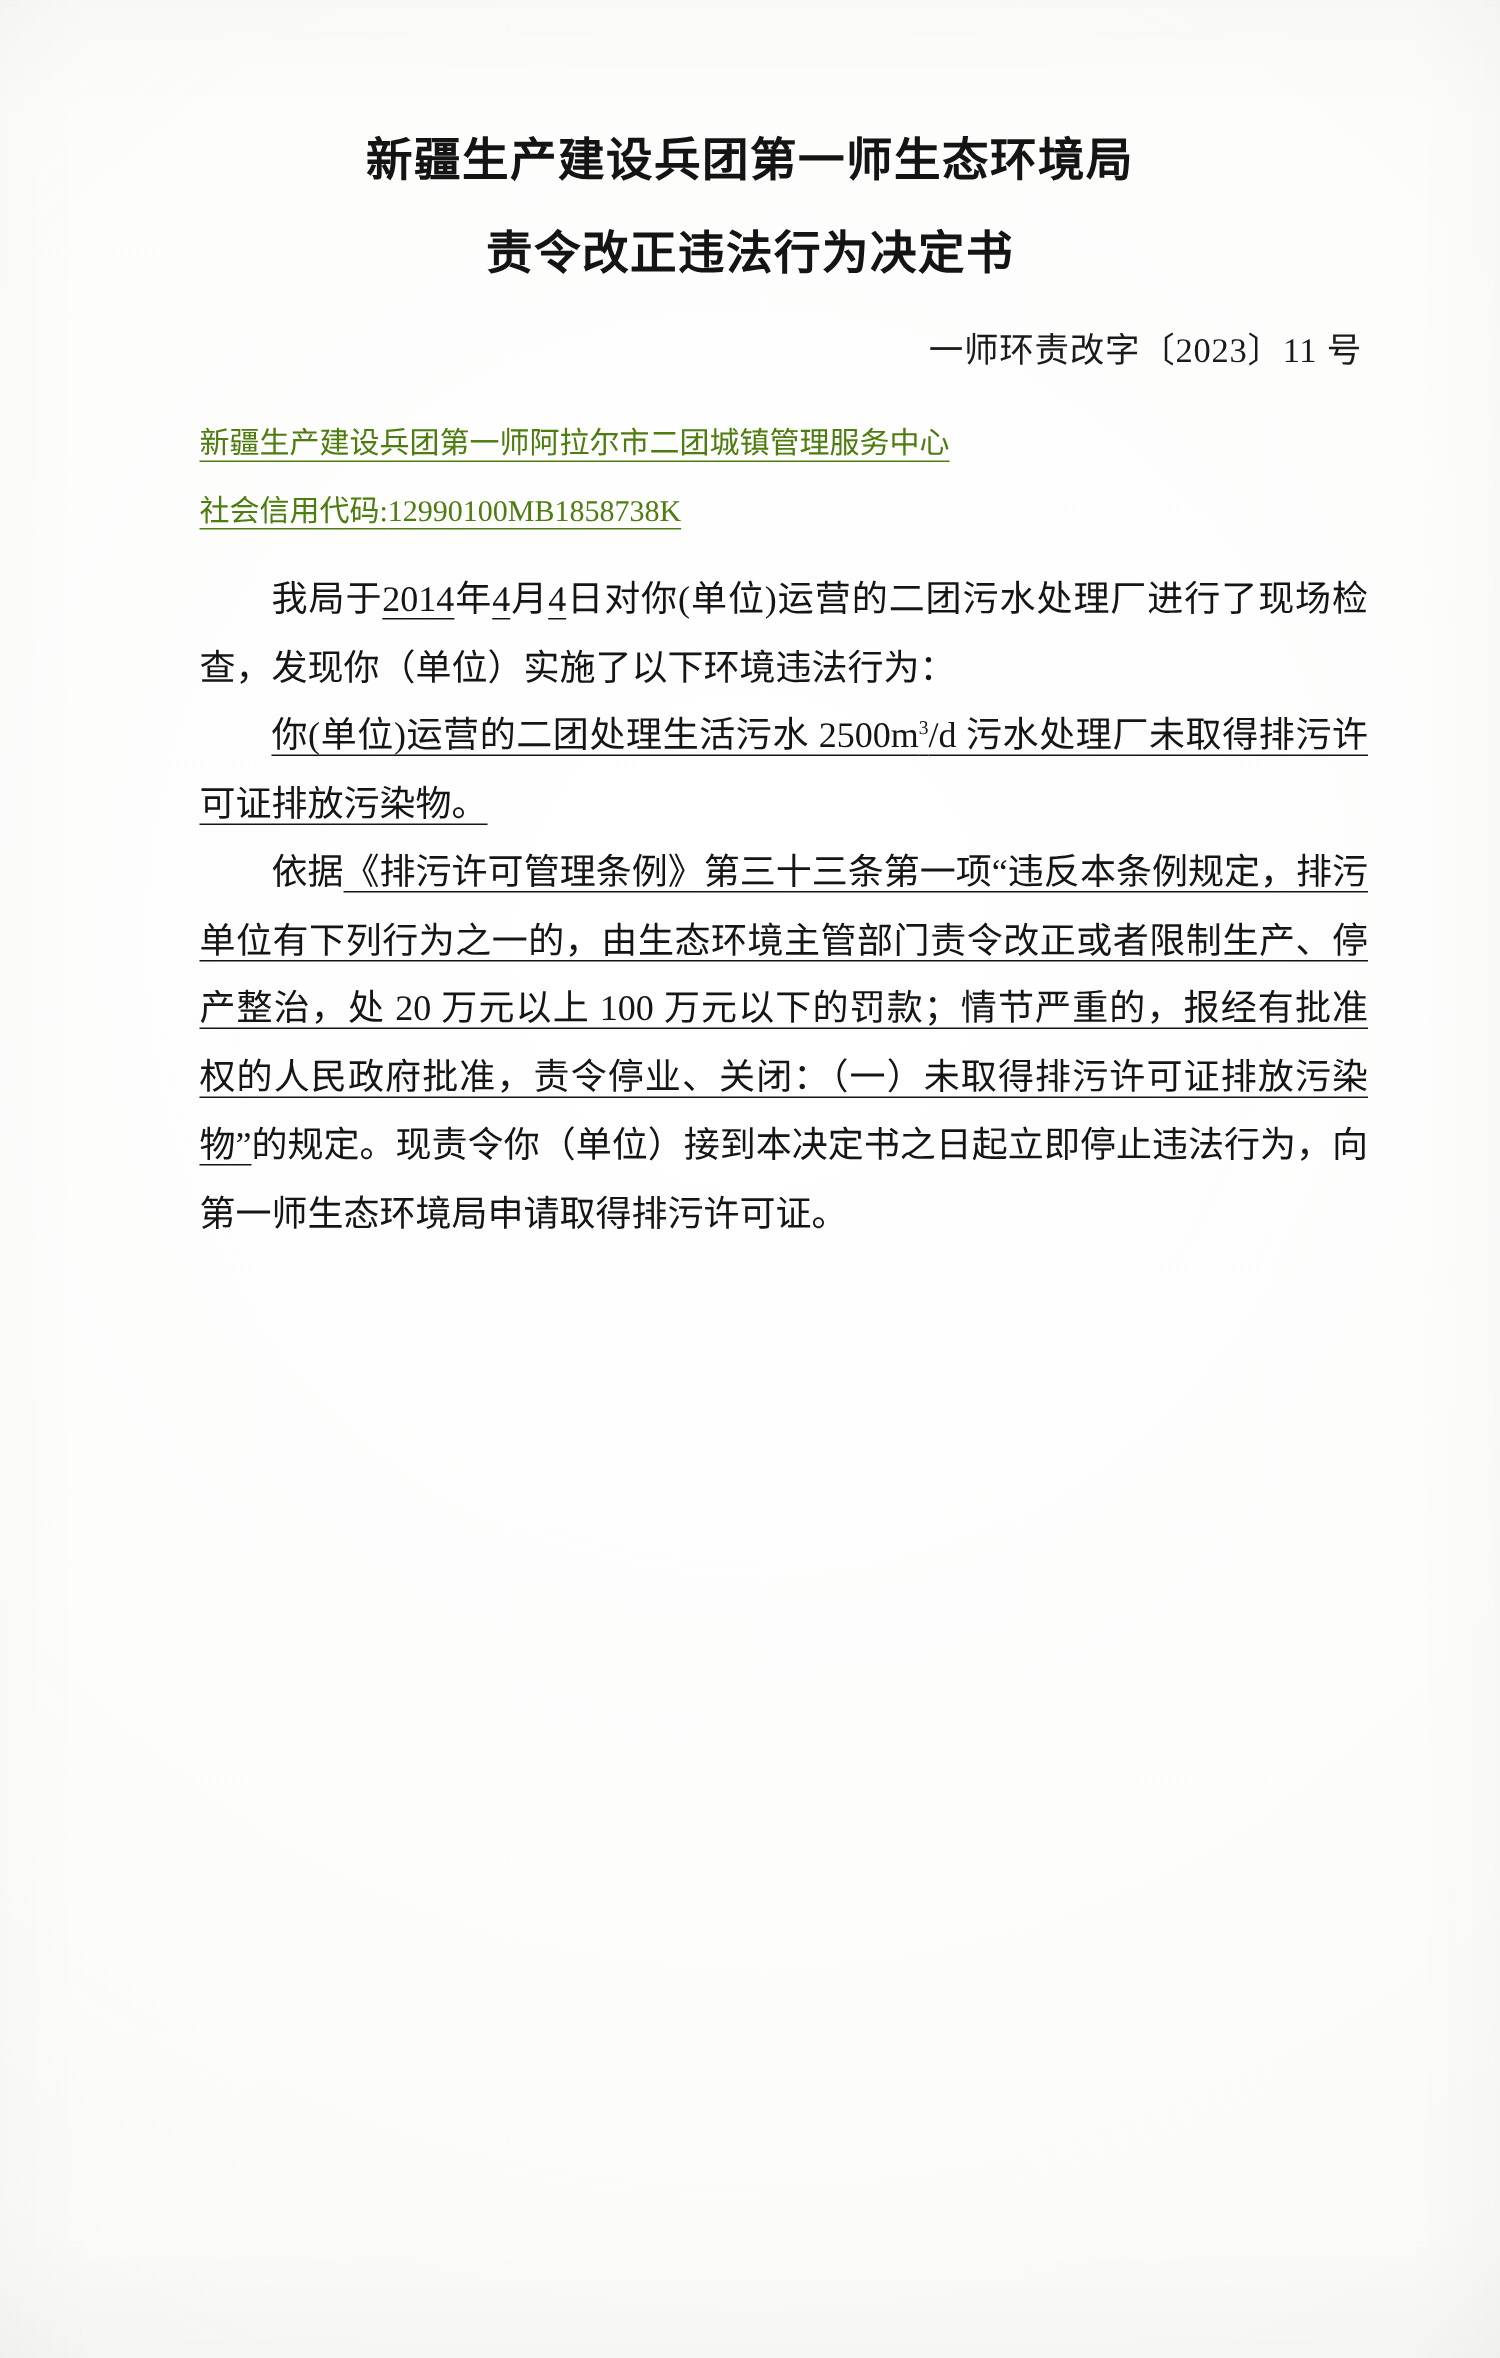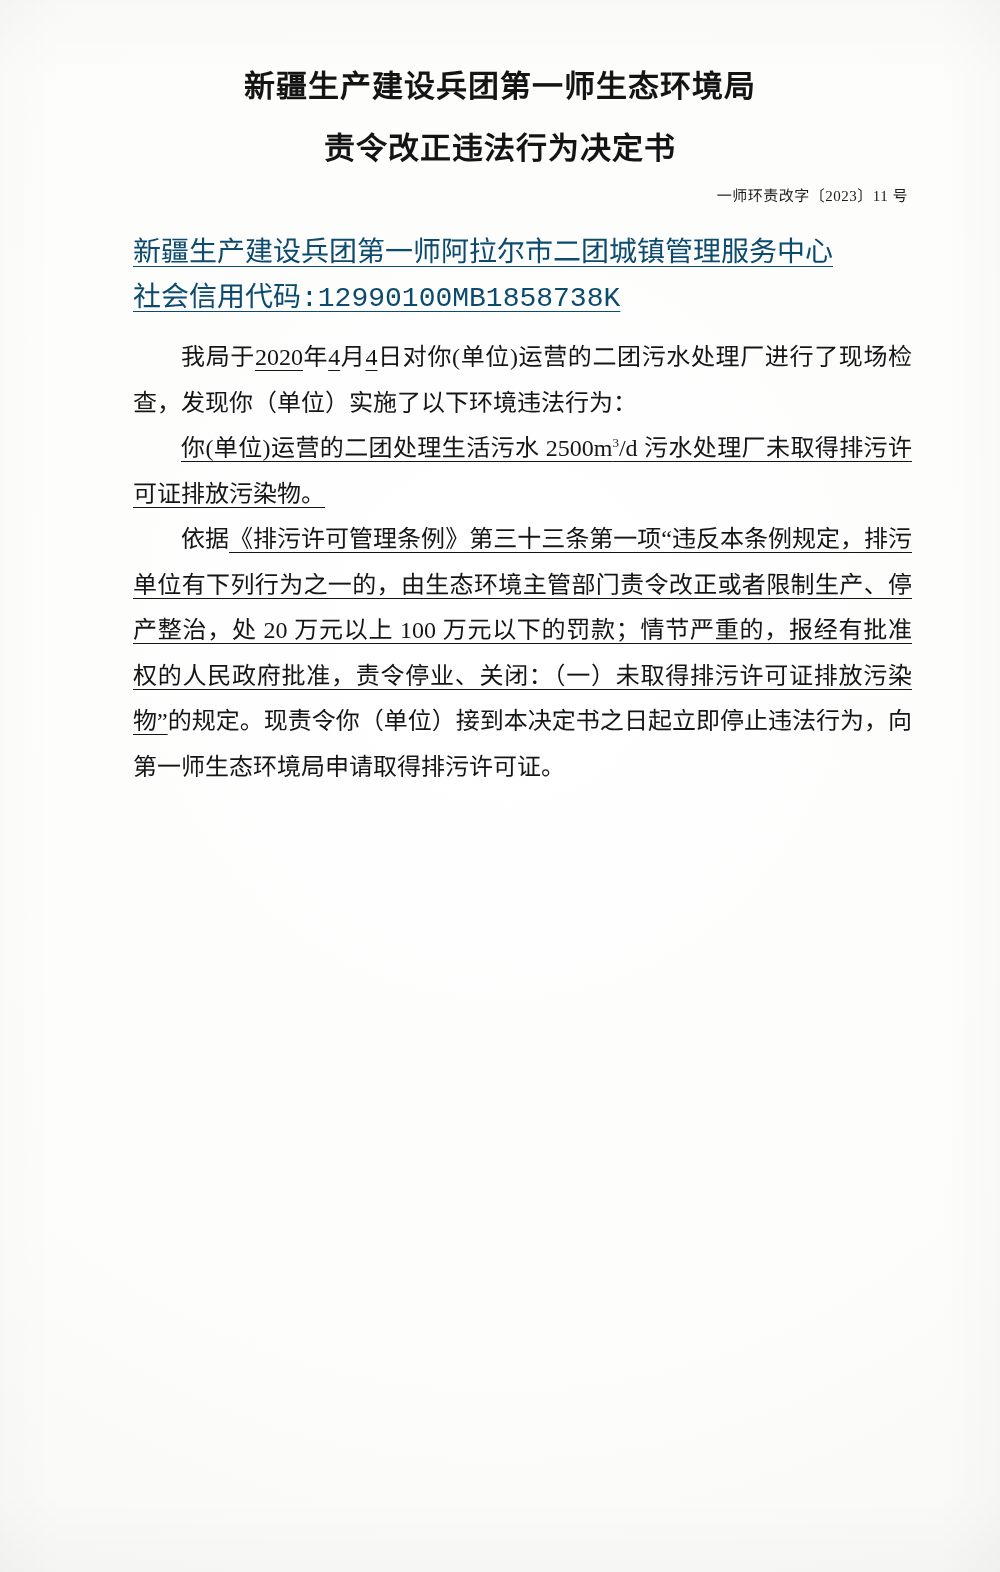--- a/index.html
+++ b/index.html
@@ -40,44 +40,43 @@
 
   
   .doc-title {
     text-align: center;
     font-weight: bold;
     font-size: 31px;
     line-height: 46px;
     letter-spacing: 1px;
     color: #141414;
   }
-  #title-line-1 { margin-top: 64px; font-family: Liberation Serif, serif; }
+  #title-line-1 { margin-top: 84px; font-family: Liberation Serif, serif; }
   #title-line-2 { margin-top: 16px; }
 
   .doc-number {
-    margin-top: 12px;
+    margin-top: 22px;
     padding-right: 92px;
     text-align: right;
-    font-size: 15px;
+    font-size: 23px;
     letter-spacing: .5px;
     color: #1b1b1b;
   }
 
   
   .recipient {
     margin-top: 26px;
     padding-left: 133px;
     padding-right: 90px;
   }
   .recipient-line {
-    font-size: 28px;
+    font-size: 20px;
     line-height: 45px;
     white-space: nowrap;
-    color: #0c4a6e;
-    font-family: Liberation Mono, monospace;
+    color: #4d7c0f;
   }
   .u {
     text-decoration: underline;
     text-underline-offset: 5px;
     text-decoration-thickness: 1.3px;
   }
   .u-pad { padding-right: 10px; text-align: center; }
   .gap-rep { display: inline-block; width: 44px; }
 
   
@@ -122,21 +121,21 @@
     <div class="recipient-line">
       <span class="u">社会信用代码:</span><span class="u u-pad">12990100MB1858738K</span>
     </div>
 
 
   </div>
 
   <div class="body-text">
 
     <p class="para indent">
-      <span>我局于</span><span class="u">2020</span><span>年</span><span class="u">4</span><span>月</span><span class="u">4</span><span>日</span><span>对你(单位)运营的二团污水处理厂进行了现场检查，发现你（单位）实施了以下环境违法行为：</span>
+      <span>我局于</span><span class="u">2014</span><span>年</span><span class="u">4</span><span>月</span><span class="u">4</span><span>日</span><span>对你(单位)运营的二团污水处理厂进行了现场检查，发现你（单位）实施了以下环境违法行为：</span>
     </p>
 
     <p class="para indent">
       <span class="u"><span>你(单位)运营的二团处理生活污水 2500m</span><sup class="cube">3</sup><span>/d 污水处理厂未取得排污许可证排放污染物。</span></span>
     </p>
 
 
 
     <p class="para indent">
       <span>依据</span><span class="u">《排污许可管理条例》第三十三条第一项“违反本条例规定，排污单位有下列行为之一的，由生态环境主管部门责令改正或者限制生产、停产整治，处 20 万元以上 100 万元以下的罚款；情节严重的，报经有批准权的人民政府批准，责令停业、关闭：（一）未取得排污许可证排放污染物”</span><span>的规定。现责令你（单位）接到本决定书之日起立即停止违法行为，向第一师生态环境局申请取得排污许可证。</span>

